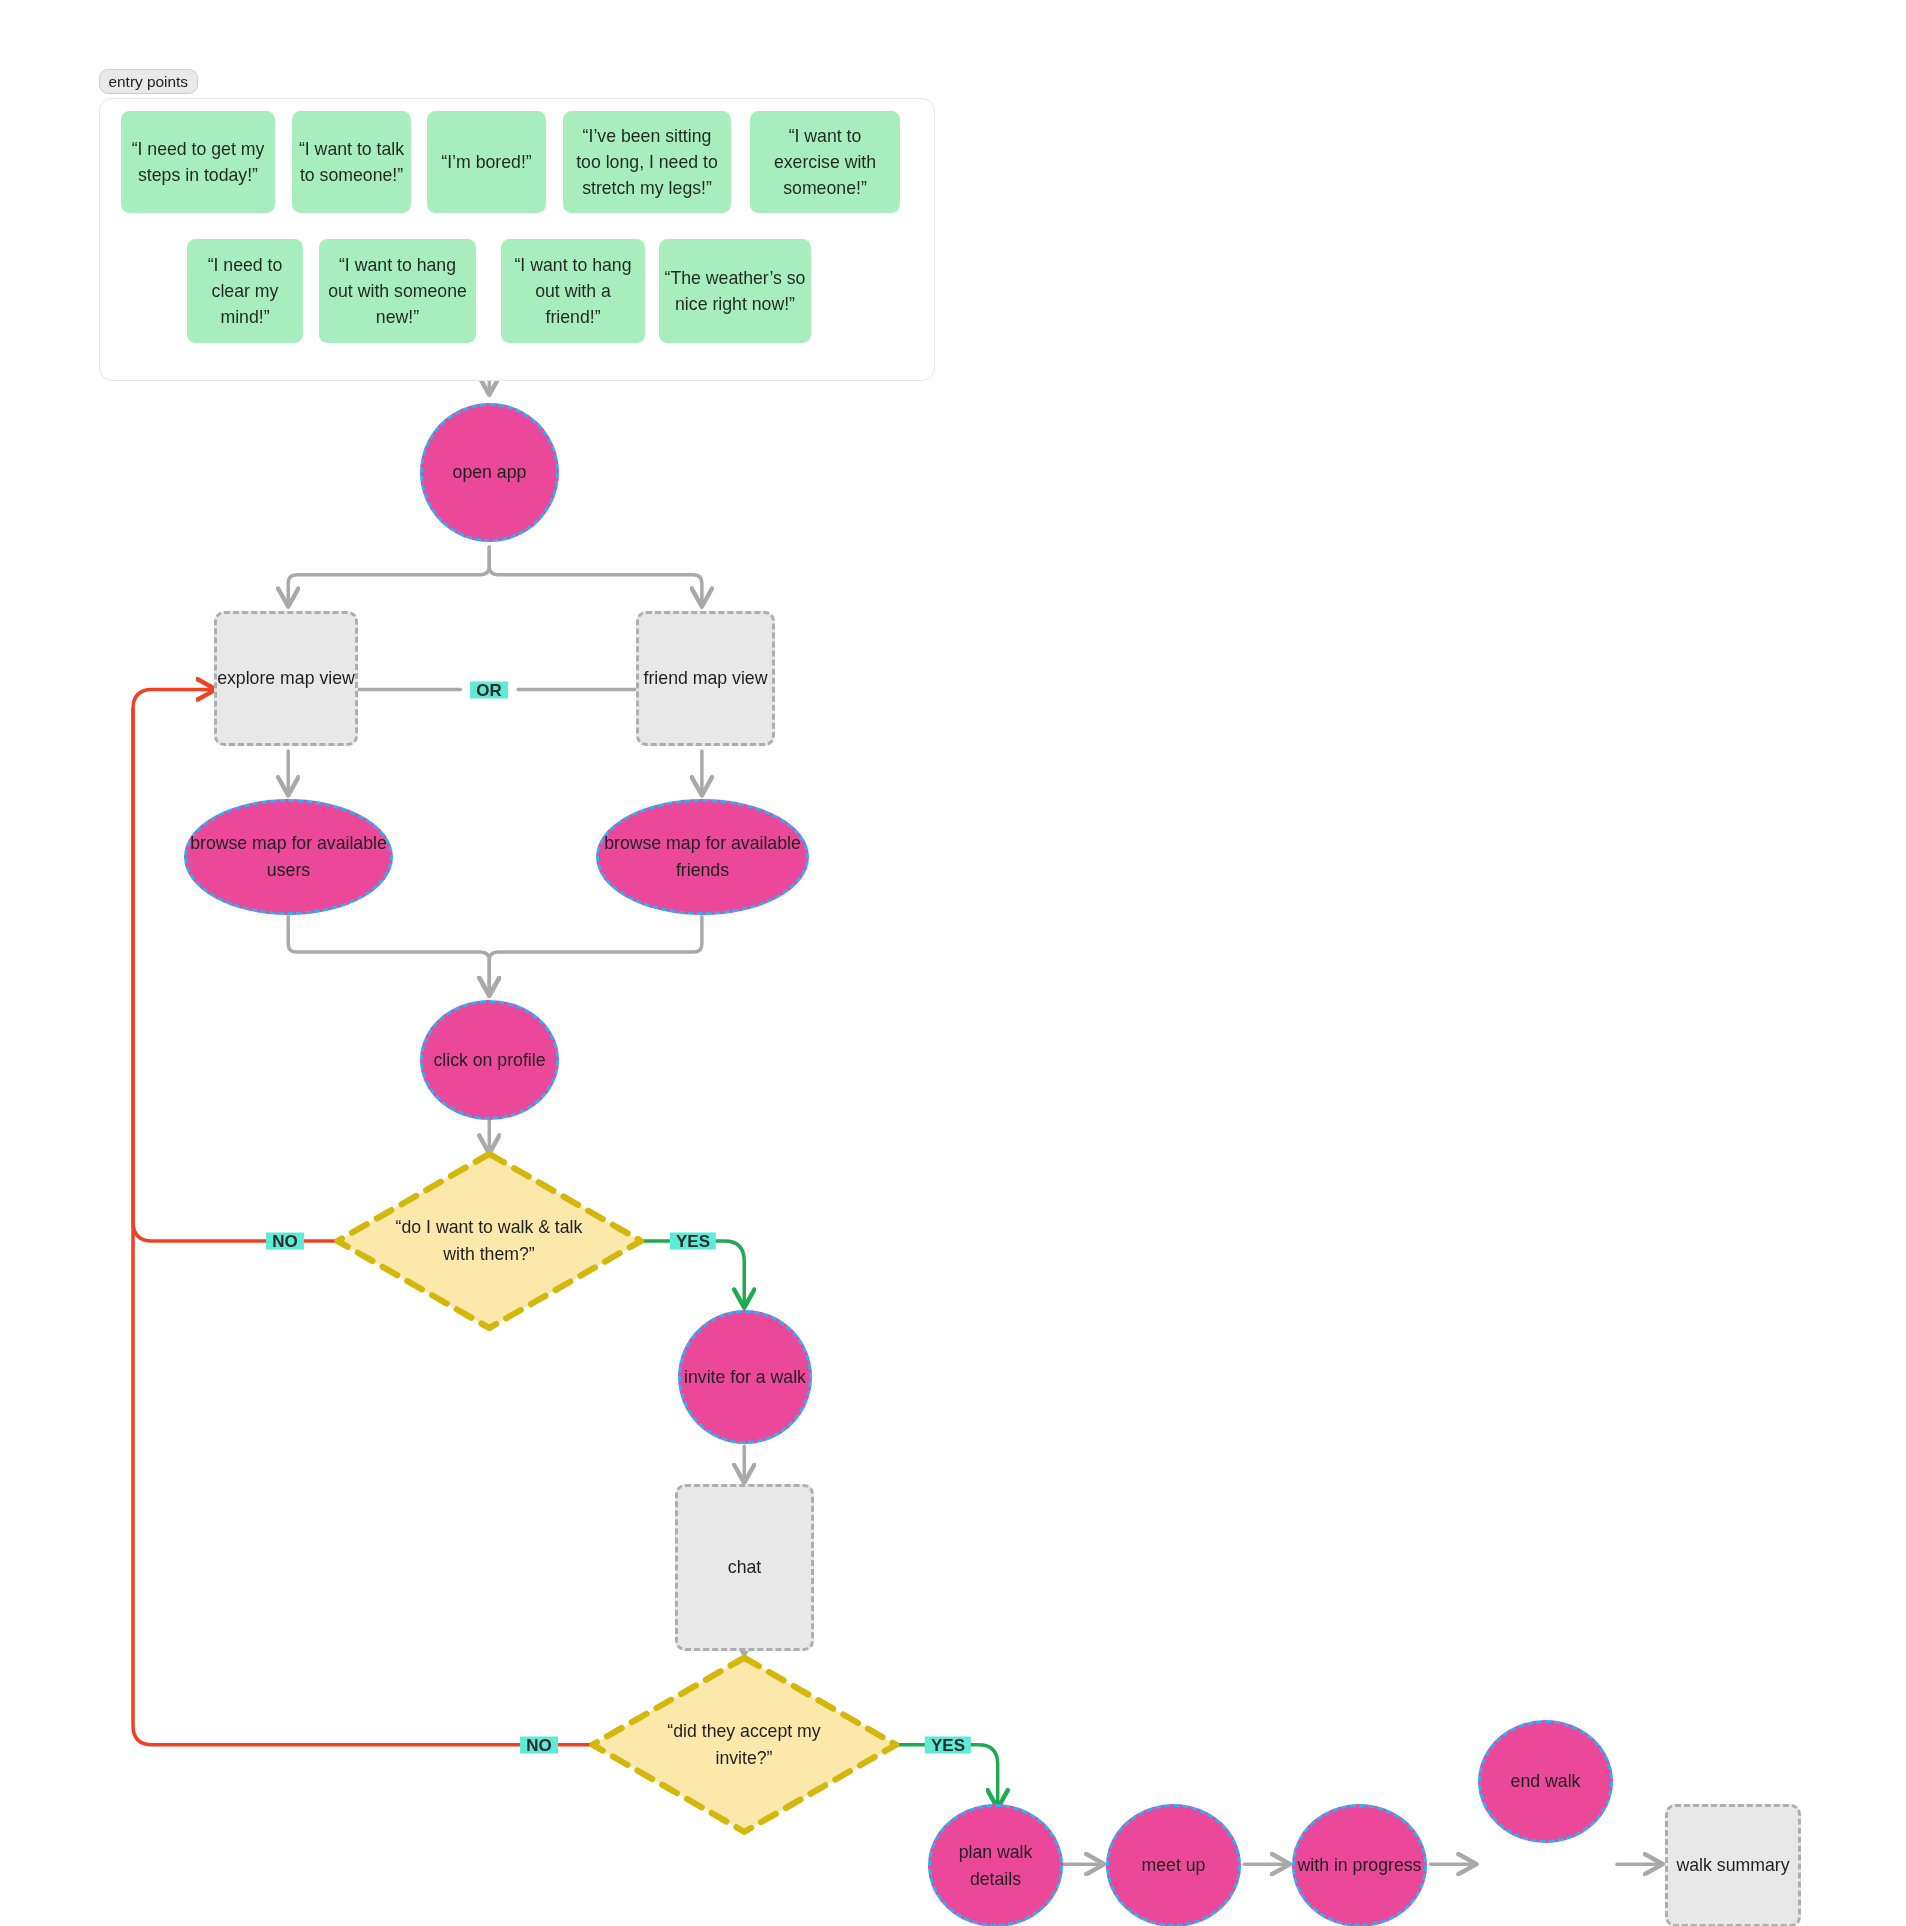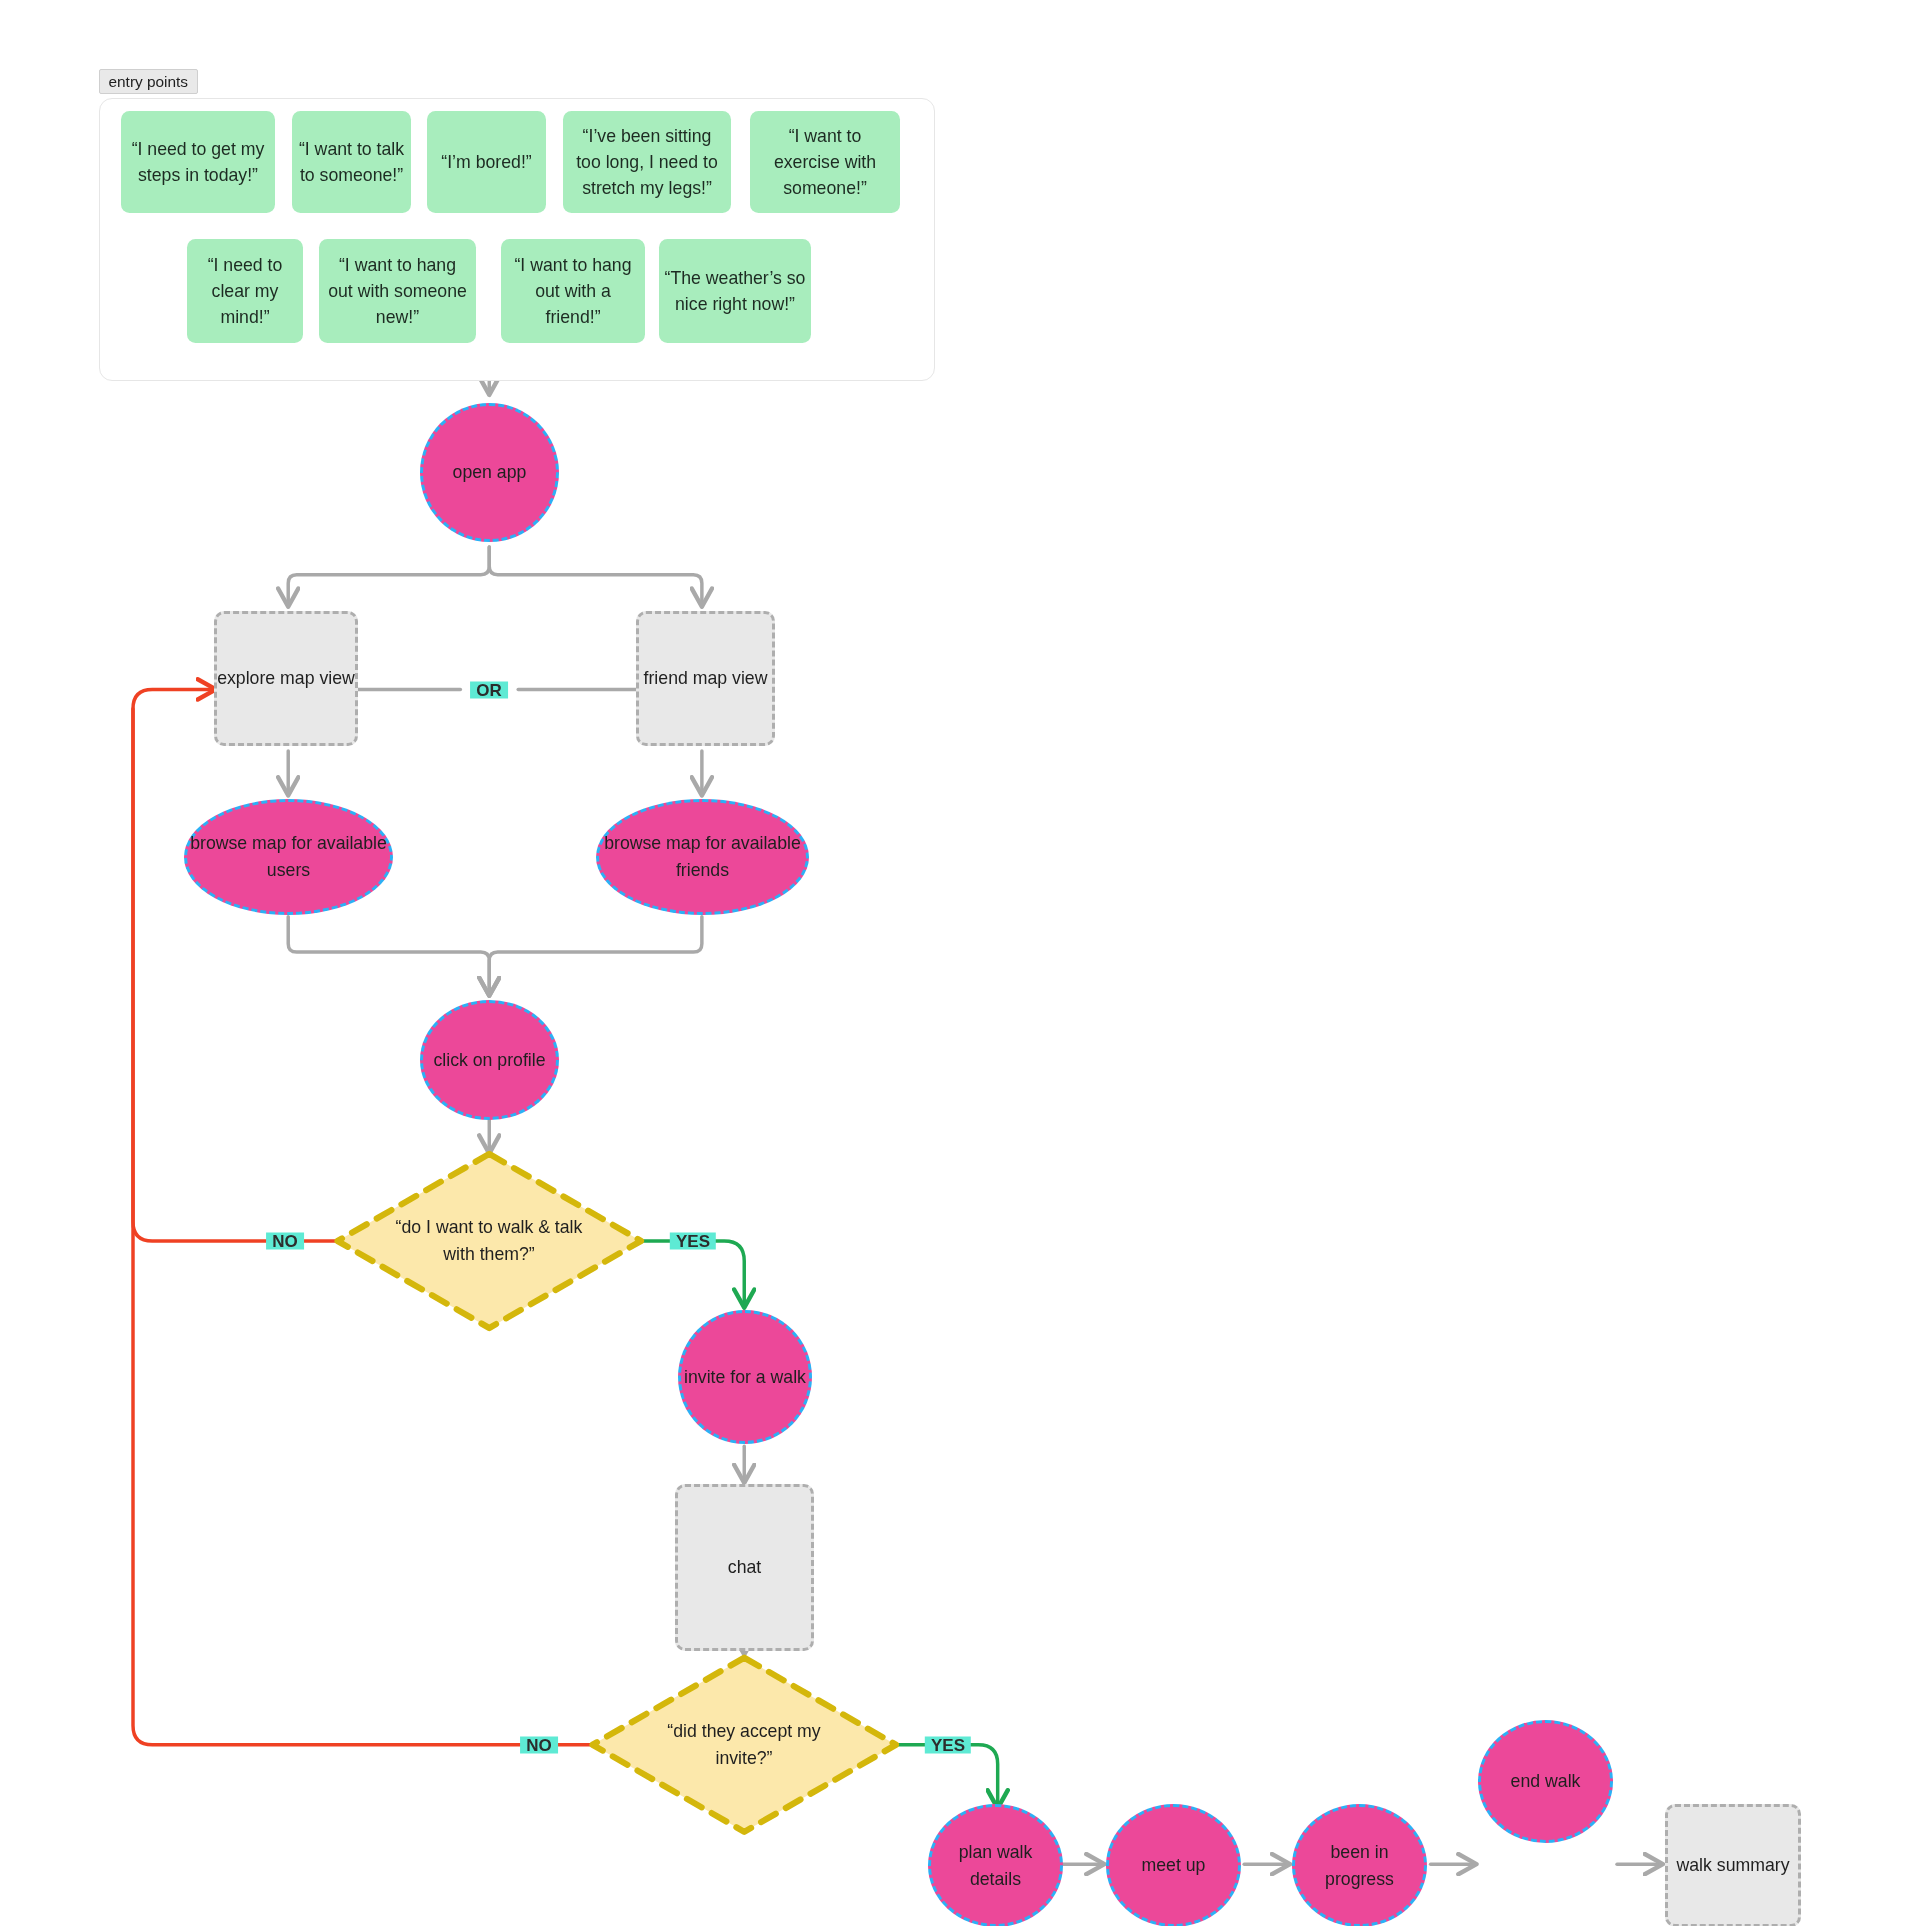--- a/index.html
+++ b/index.html
@@ -4,21 +4,21 @@
 <style>
   html,body{margin:0;padding:0;background:#ffffff;}
   body{width:1906px;height:2029px;font-family:"Liberation Sans",sans-serif;position:relative;overflow:hidden;}
   #stage{position:absolute;left:0;top:0;width:1906px;height:2029px;}
   svg.layer{position:absolute;left:0;top:0;width:1906px;height:2029px;pointer-events:none;}
 
   .group-label{
     position:absolute;
     background:#e9e9e9;
     border:0.8px solid #cfcfcf;
-    border-radius:2px;
+    border-radius:9px;
     padding:3.9px 8.5px;
     font-size:15.4px;
     color:#1f1f1f;
     line-height:1;
     white-space:nowrap;
   }
   .group-box{
     position:absolute;
     background:#ffffff;
     border:1.2px solid #e6e6e6;
@@ -180,21 +180,21 @@
   <div class="node node-screen" style="left:675px;top:1484px;width:139px;height:167px;">chat</div>
 
   <div class="diamond-wrap" style="left:592px;top:1658px;width:304px;height:174px;">
     <div class="diamond-label" style="padding:0 58px;">“did they accept my invite?”</div>
   </div>
 
   <div class="node node-process" style="left:928px;top:1804px;width:135px;height:123px;">plan walk details</div>
 
   <div class="node node-process" style="left:1106px;top:1804px;width:135px;height:123px;">meet up</div>
 
-  <div class="node node-process" style="left:1292px;top:1804px;width:135px;height:123px;">been in progress</div>
+  <div class="node node-process" style="left:1292px;top:1804px;width:135px;height:123px;">with in progress</div>
 
   <div class="node node-process" style="left:1478px;top:1720px;width:135px;height:123px;">end walk</div>
 
   <div class="node node-screen" style="left:1665px;top:1804px;width:136px;height:123px;">walk summary</div>
 
   <div class="edge-label" style="left:489px;top:690px;">OR</div>
   <div class="edge-label" style="left:285px;top:1241px;">NO</div>
   <div class="edge-label" style="left:693px;top:1241px;">YES</div>
   <div class="edge-label" style="left:539px;top:1745px;">NO</div>
   <div class="edge-label" style="left:948px;top:1745px;">YES</div>

